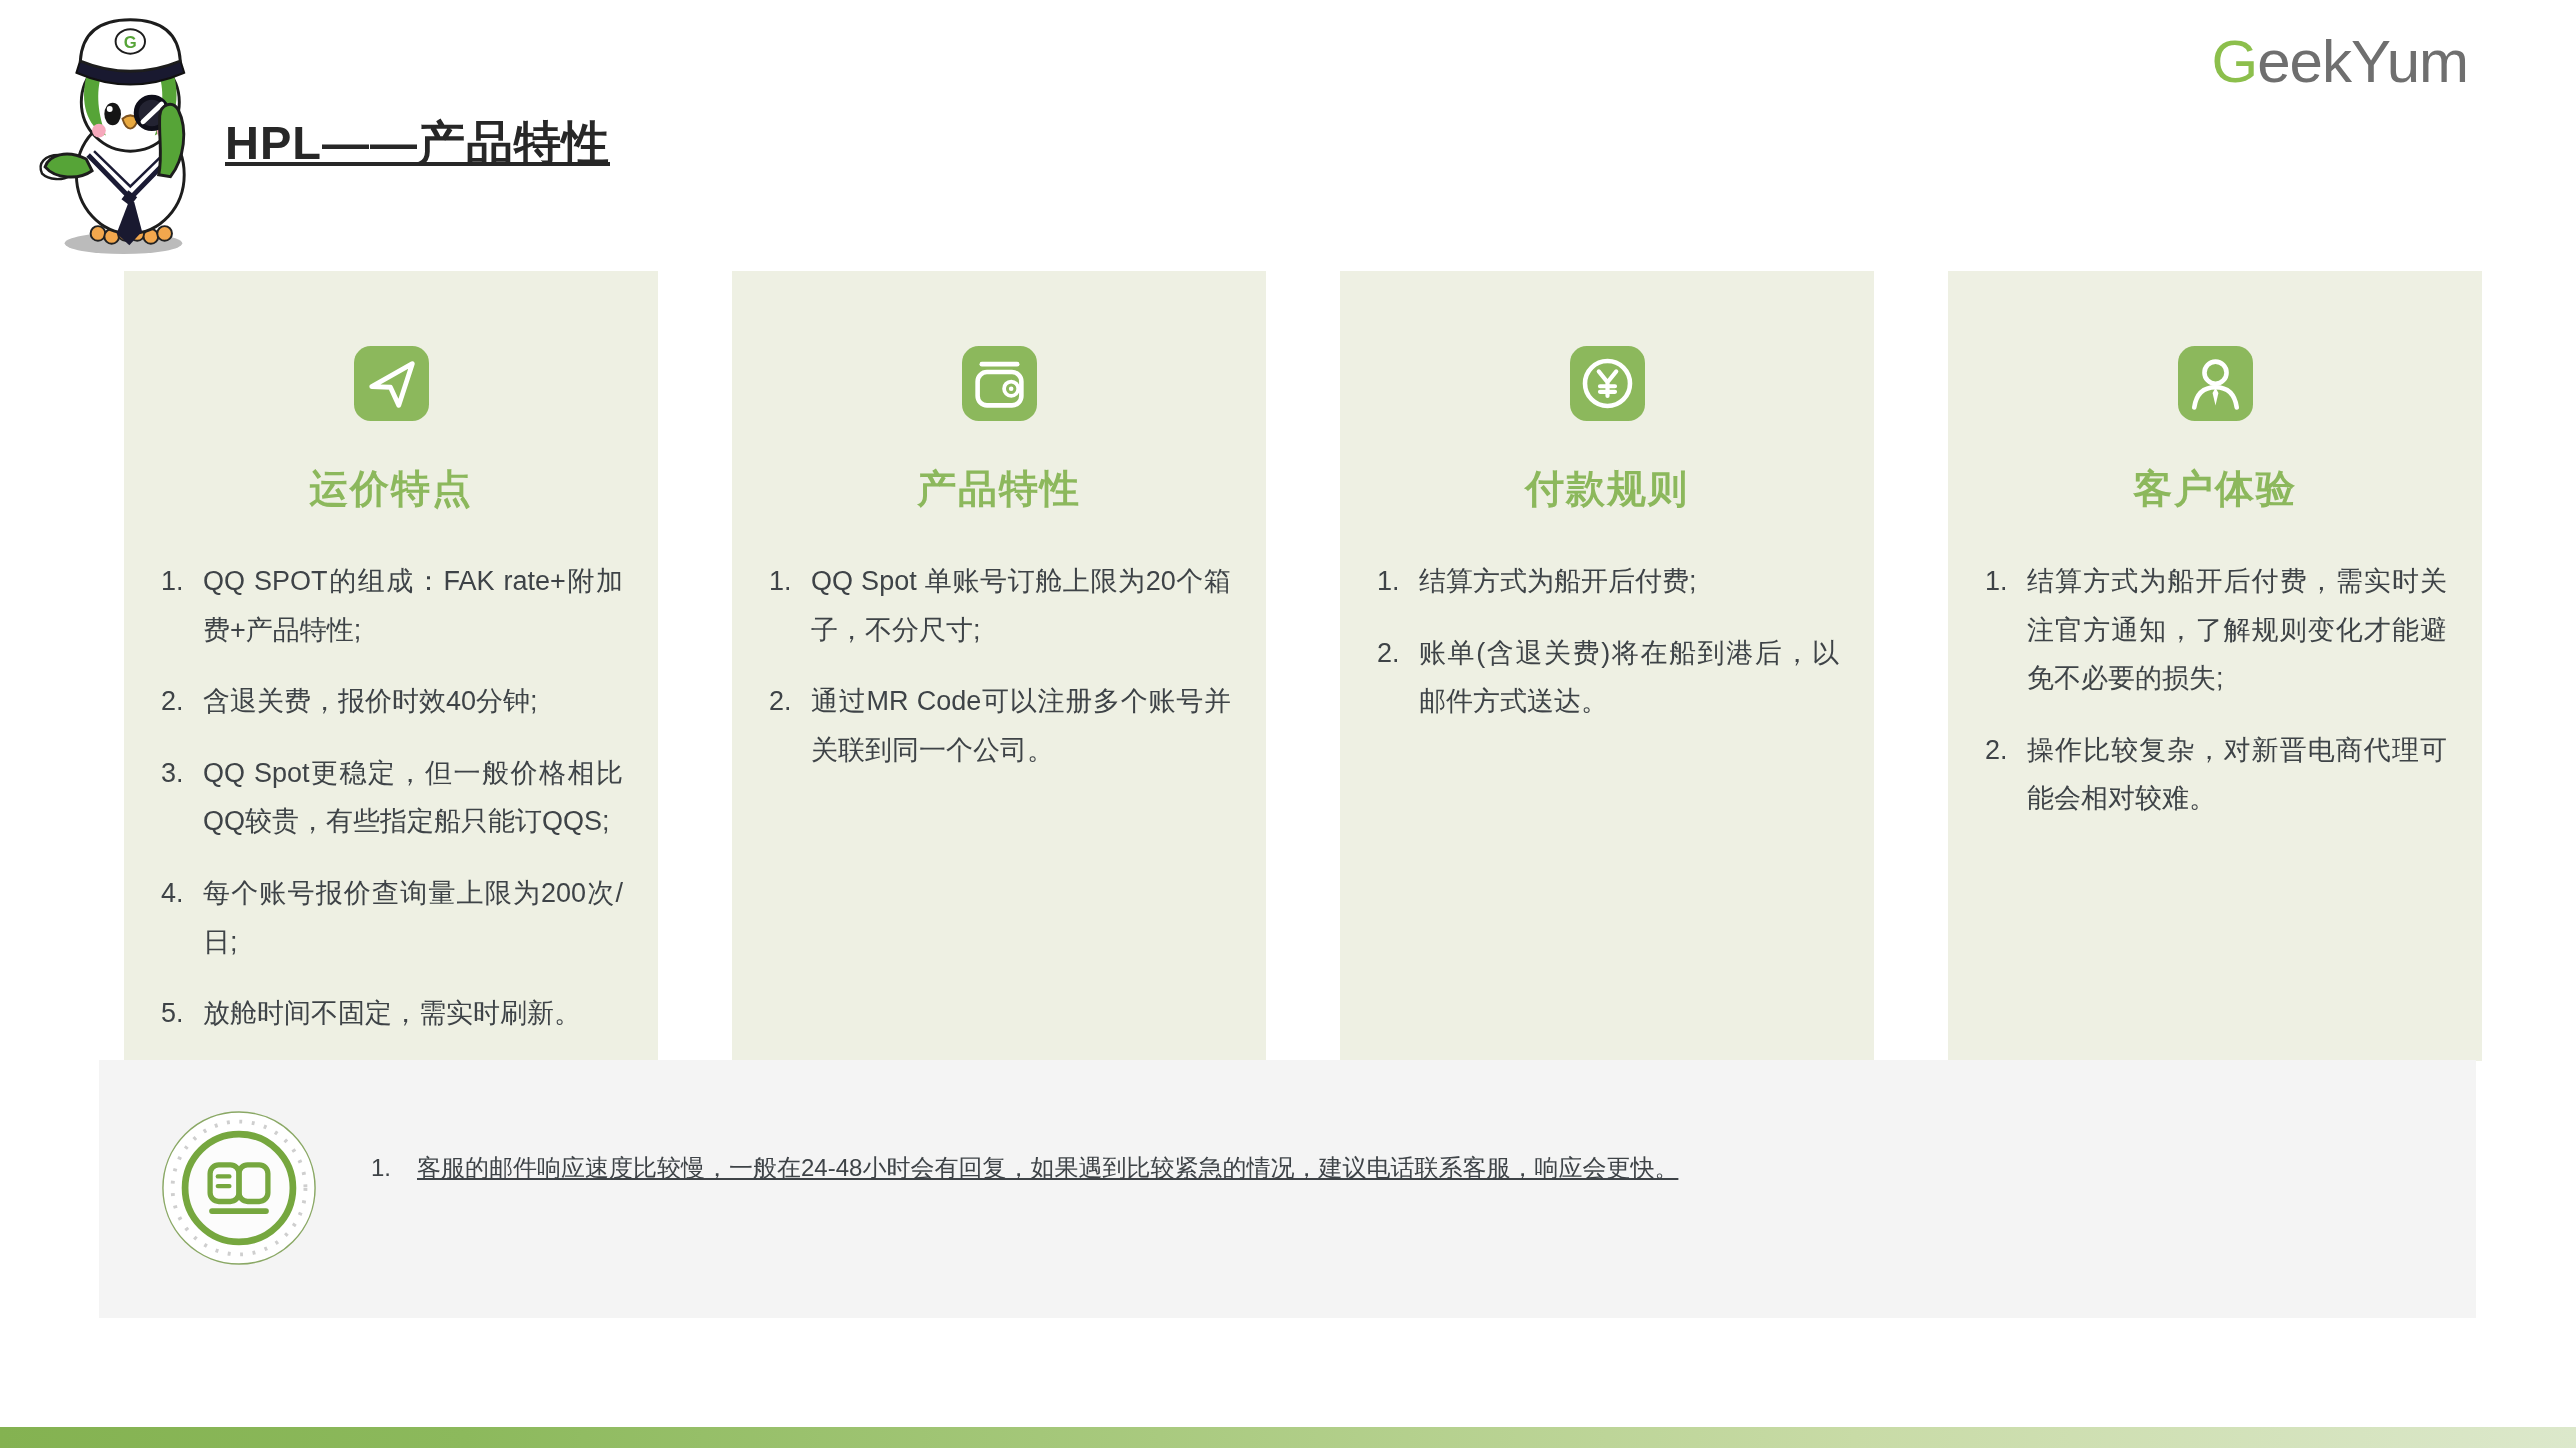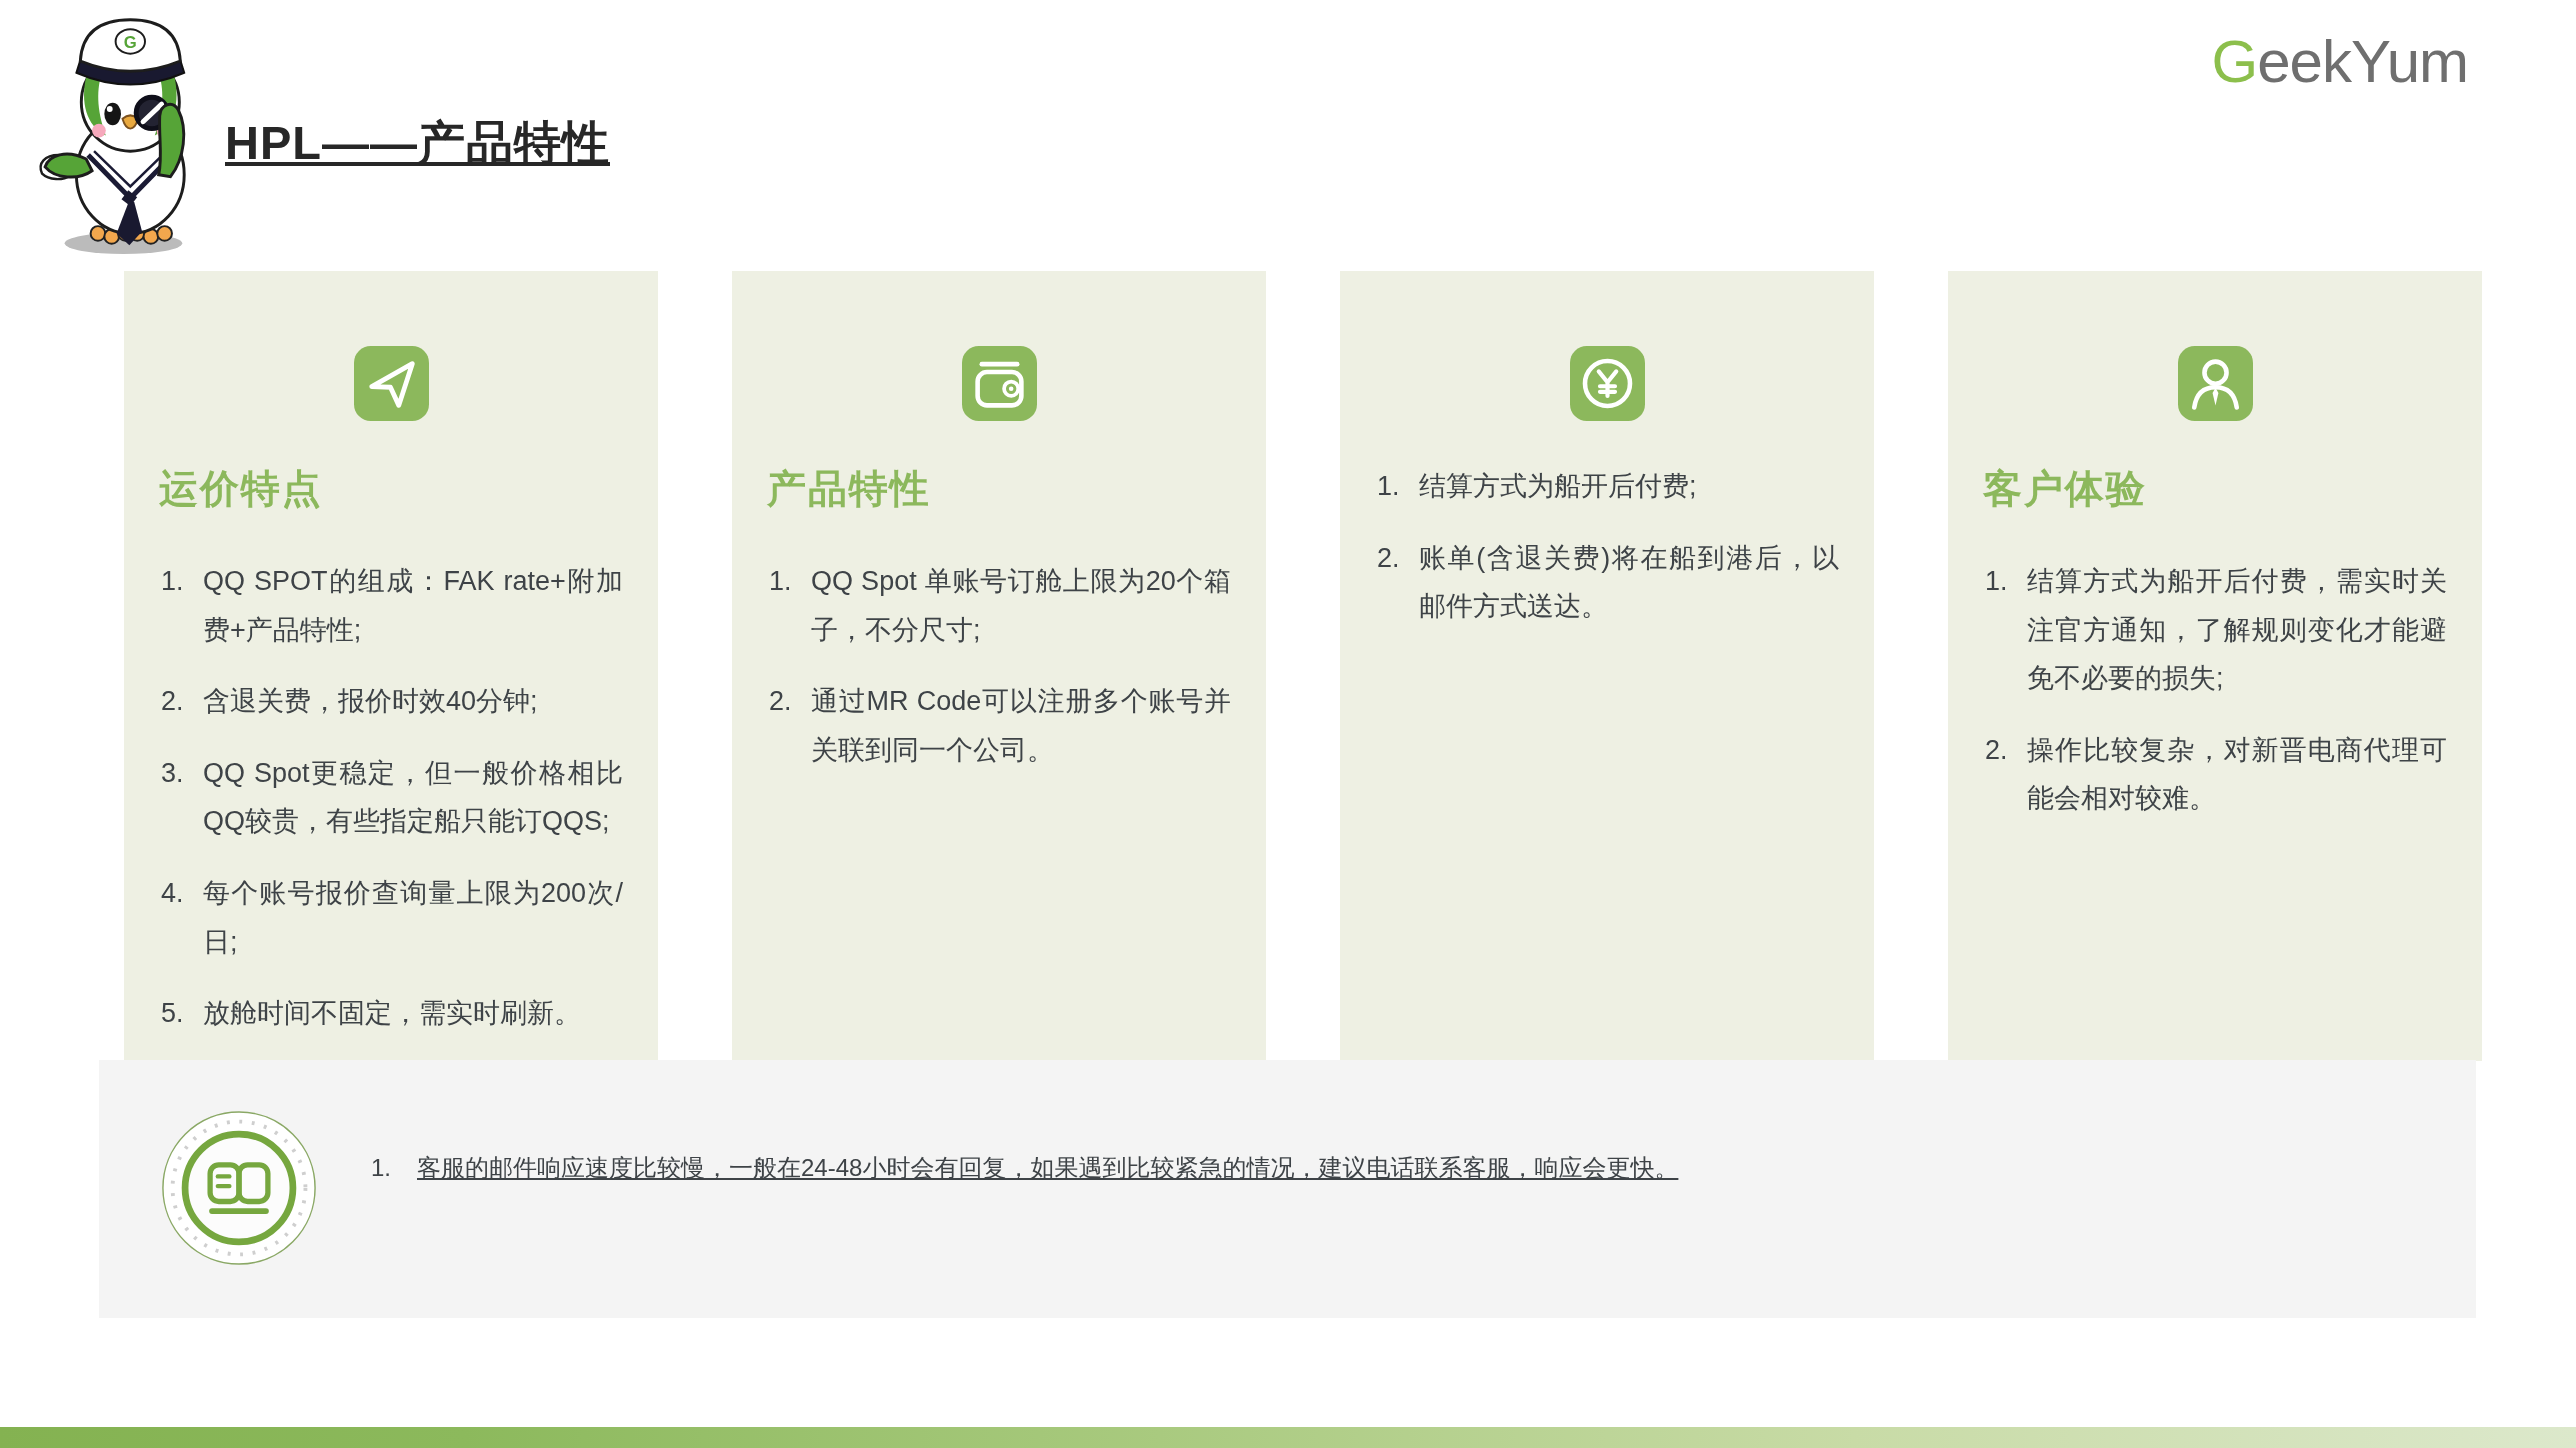--- a/index.html
+++ b/index.html
@@ -24,21 +24,21 @@
   .brand{position:absolute;right:108px;top:27px;font-size:60px;font-weight:400;
          color:var(--brand_gray);letter-spacing:-1px;}
   .brand .g{color:var(--brand_green);}
 
   
   .cards{position:absolute;left:124px;top:271px;width:2360px;height:764px;
          display:grid;grid-template-columns:repeat(4,534px);grid-gap:74px;}
   .card{background:var(--card_bg);box-sizing:border-box;padding:75px 35px 0 35px;}
   .card-icon{width:75px;height:75px;margin:0 auto;}
   .card-icon svg{display:block;width:75px;height:75px;}
-  .card h2{margin:41px 0 0 0;font-size:39px;font-weight:700;
+  .card h2{margin:41px 0 0 0;text-align:center;font-size:39px;font-weight:700;
            color:var(--accent_green);letter-spacing:1.9px;}
   ol.card-list{margin:41px 0 0 0;padding:0;list-style:none;counter-reset:n;
                font-size:27px;line-height:1.8;text-align:justify;}
   ol.card-list li{position:relative;padding-left:44px;margin-bottom:23px;counter-increment:n;}
   ol.card-list li::before{content:counter(n) ".";position:absolute;left:1.9px;top:0;}
 
   
   .tips{position:absolute;left:99px;top:1060px;width:2377px;height:258px;
         background:var(--tips_bg);}
   .tips-badge{position:absolute;left:62px;top:50px;width:156px;height:156px;}
@@ -144,20 +144,21 @@
     </section>
 
     <section class="card">
       <div class="card-icon">
         <svg viewBox="0 0 36 36">
             <rect width="36" height="36" rx="8" fill="var(--accent_green)"></rect>
           <circle cx="18" cy="18" r="10.8" fill="none" stroke="#fff" stroke-width="2.2"></circle>
           <path d="M13.8 12.2 L18 17.4 L22.2 12.2 M18 17.4 V24 M14.4 19.3 H21.6 M14.4 22 H21.6" fill="none" stroke="#fff" stroke-width="2" stroke-linecap="round"></path>
         </svg>
       </div>
+      <h2>付款规则</h2>
       <ol class="card-list">
           <li>结算方式为船开后付费;</li>
           <li>账单(含退关费)将在船到港后，以邮件方式送达。</li>
         </ol>
     </section>
 
     <section class="card">
       <div class="card-icon">
         <svg viewBox="0 0 36 36">
             <rect width="36" height="36" rx="8" fill="var(--accent_green)"></rect>

